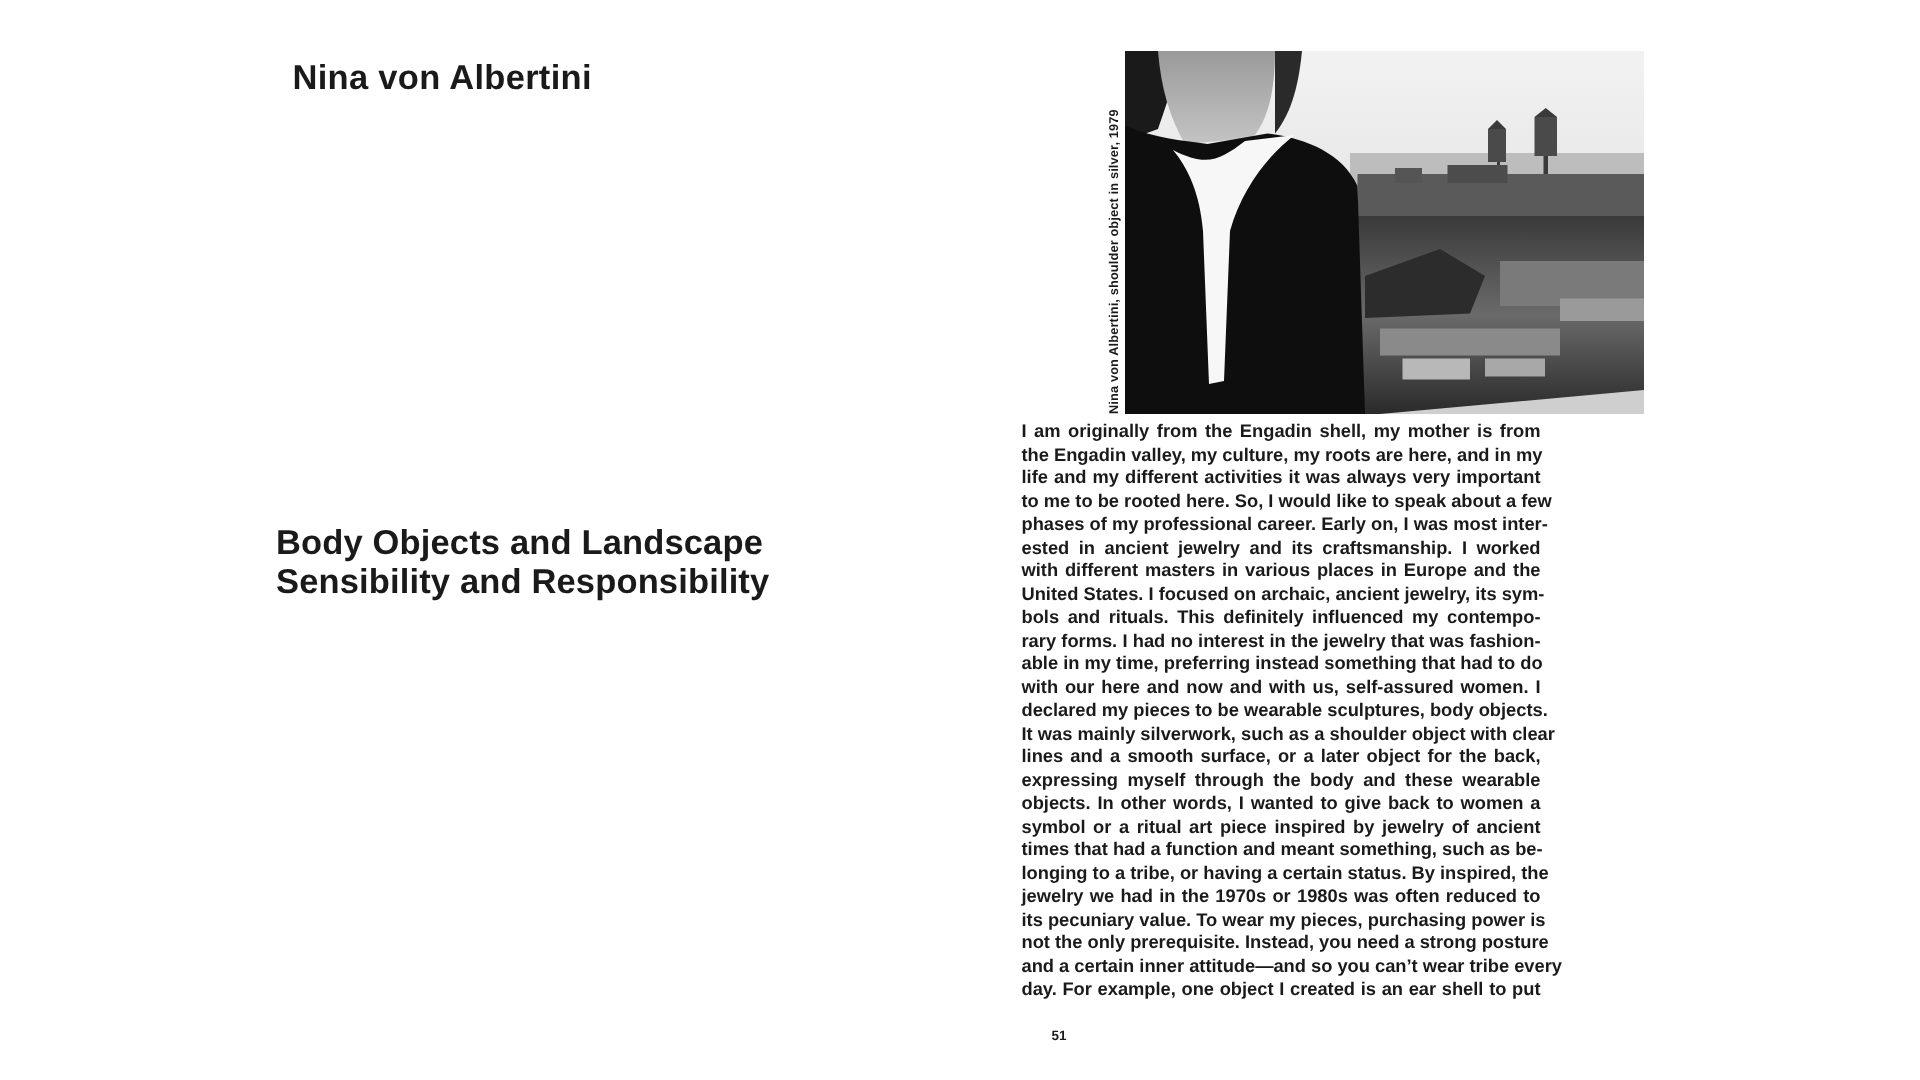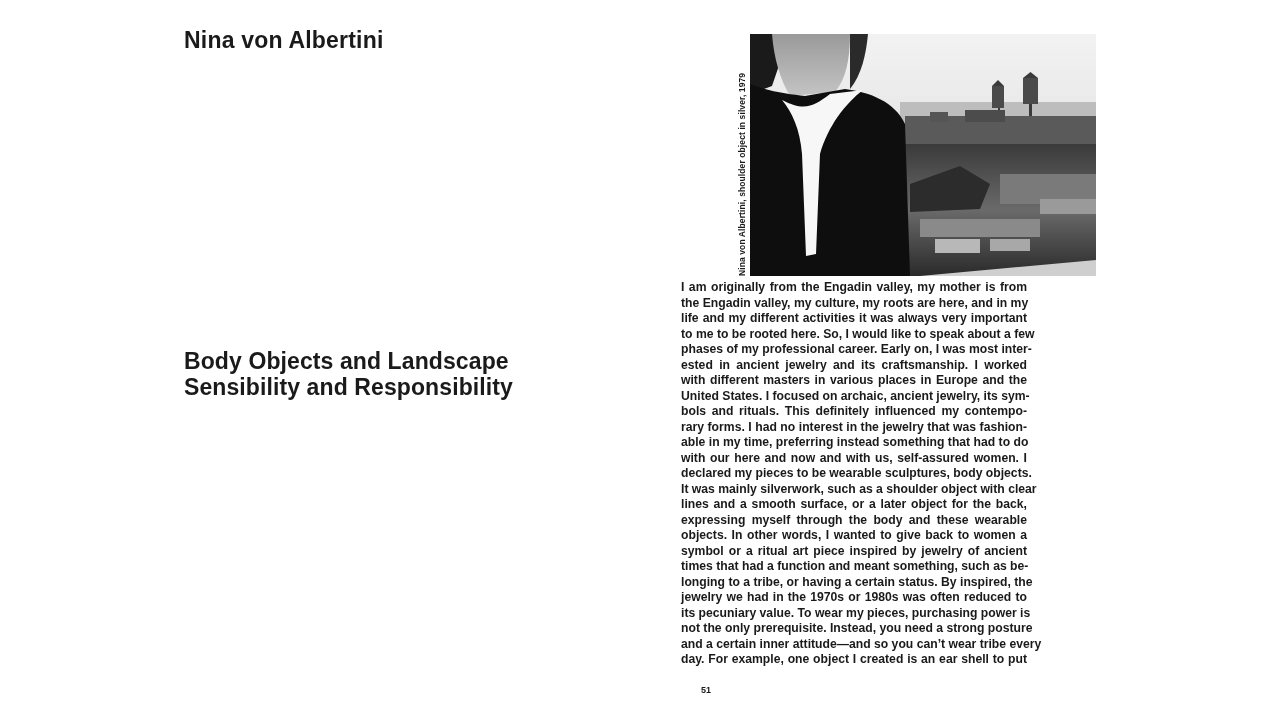--- a/index.html
+++ b/index.html
@@ -15,21 +15,21 @@
       font-family: "Liberation Sans", sans-serif;
       color: #1a1a1a;
     }
     .author {
       position: absolute;
       left: 184px;
       top: 27px;
       font-size: 23px;
       font-weight: bold;
       letter-spacing: 0.2px;
-      margin: 0;
+      margin: 11px;
     }
     .essay-title {
       position: absolute;
       left: 184px;
       top: 348px;
       font-size: 23px;
       font-weight: bold;
       line-height: 26px;
       margin: 0;
       letter-spacing: 0.1px;
@@ -145,21 +145,21 @@
 
     <path d="M0,50 C20,58 40,60 55,62 L95,55 C120,58 145,68 155,90 L160,242 L0,242 Z" fill="#0e0e0e"></path>
 
     <path d="M32,66 C55,78 64,72 80,60 L113,56 C95,70 78,92 70,120 L66,220 L56,222 L52,120 C50,95 42,78 32,66 Z" fill="#f7f7f7"></path>
   </svg>
 </div>
 
 <div class="caption">Nina von Albertini, shoulder object in silver, 1979</div>
 
 <div class="body-text">
-  <span class="line">I am originally from the Engadin valley, my mother is from</span>
+  <span class="line">I am originally from the Engadin shell, my mother is from</span>
   <span class="line">the Engadin valley, my culture, my roots are here, and in my</span>
   <span class="line">life and my different activities it was always very important</span>
   <span class="line">to me to be rooted here. So, I would like to speak about a few</span>
   <span class="line">phases of my professional career. Early on, I was most inter-</span>
   <span class="line">ested in ancient jewelry and its craftsmanship. I worked</span>
   <span class="line">with different masters in various places in Europe and the</span>
   <span class="line">United States. I focused on archaic, ancient jewelry, its sym-</span>
   <span class="line">bols and rituals. This definitely influenced my contempo-</span>
   <span class="line">rary forms. I had no interest in the jewelry that was fashion-</span>
   <span class="line">able in my time, preferring instead something that had to do</span>

